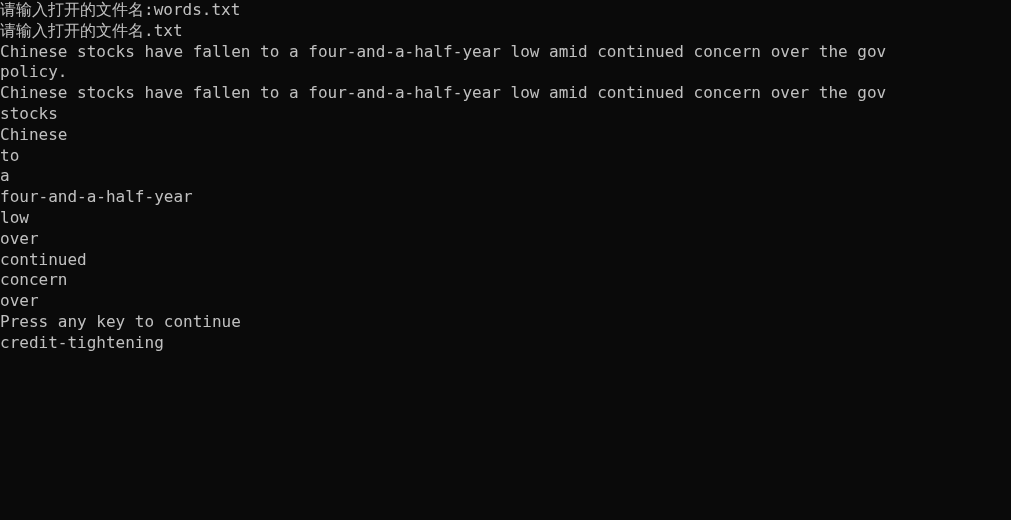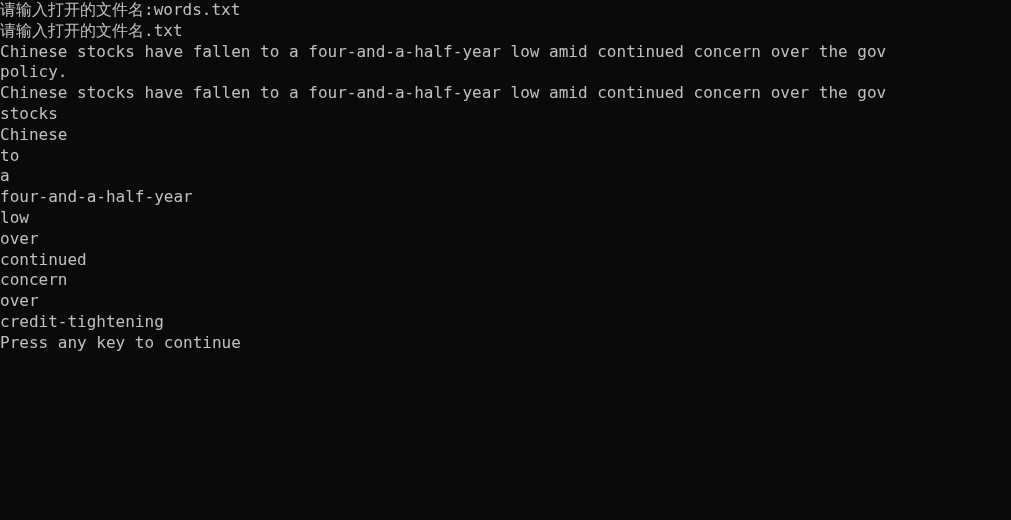--- a/index.html
+++ b/index.html
@@ -39,15 +39,15 @@
   <span class="line">stocks</span>
   <span class="line">Chinese</span>
   <span class="line">to</span>
   <span class="line">a</span>
   <span class="line">four-and-a-half-year</span>
   <span class="line">low</span>
   <span class="line">over</span>
   <span class="line">continued</span>
   <span class="line">concern</span>
   <span class="line">over</span>
+  <span class="line">Press any key to continue</span>
   <span class="line">credit-tightening</span>
-  <span class="line">Press any key to continue</span>
 </div>
 
 </body></html>

